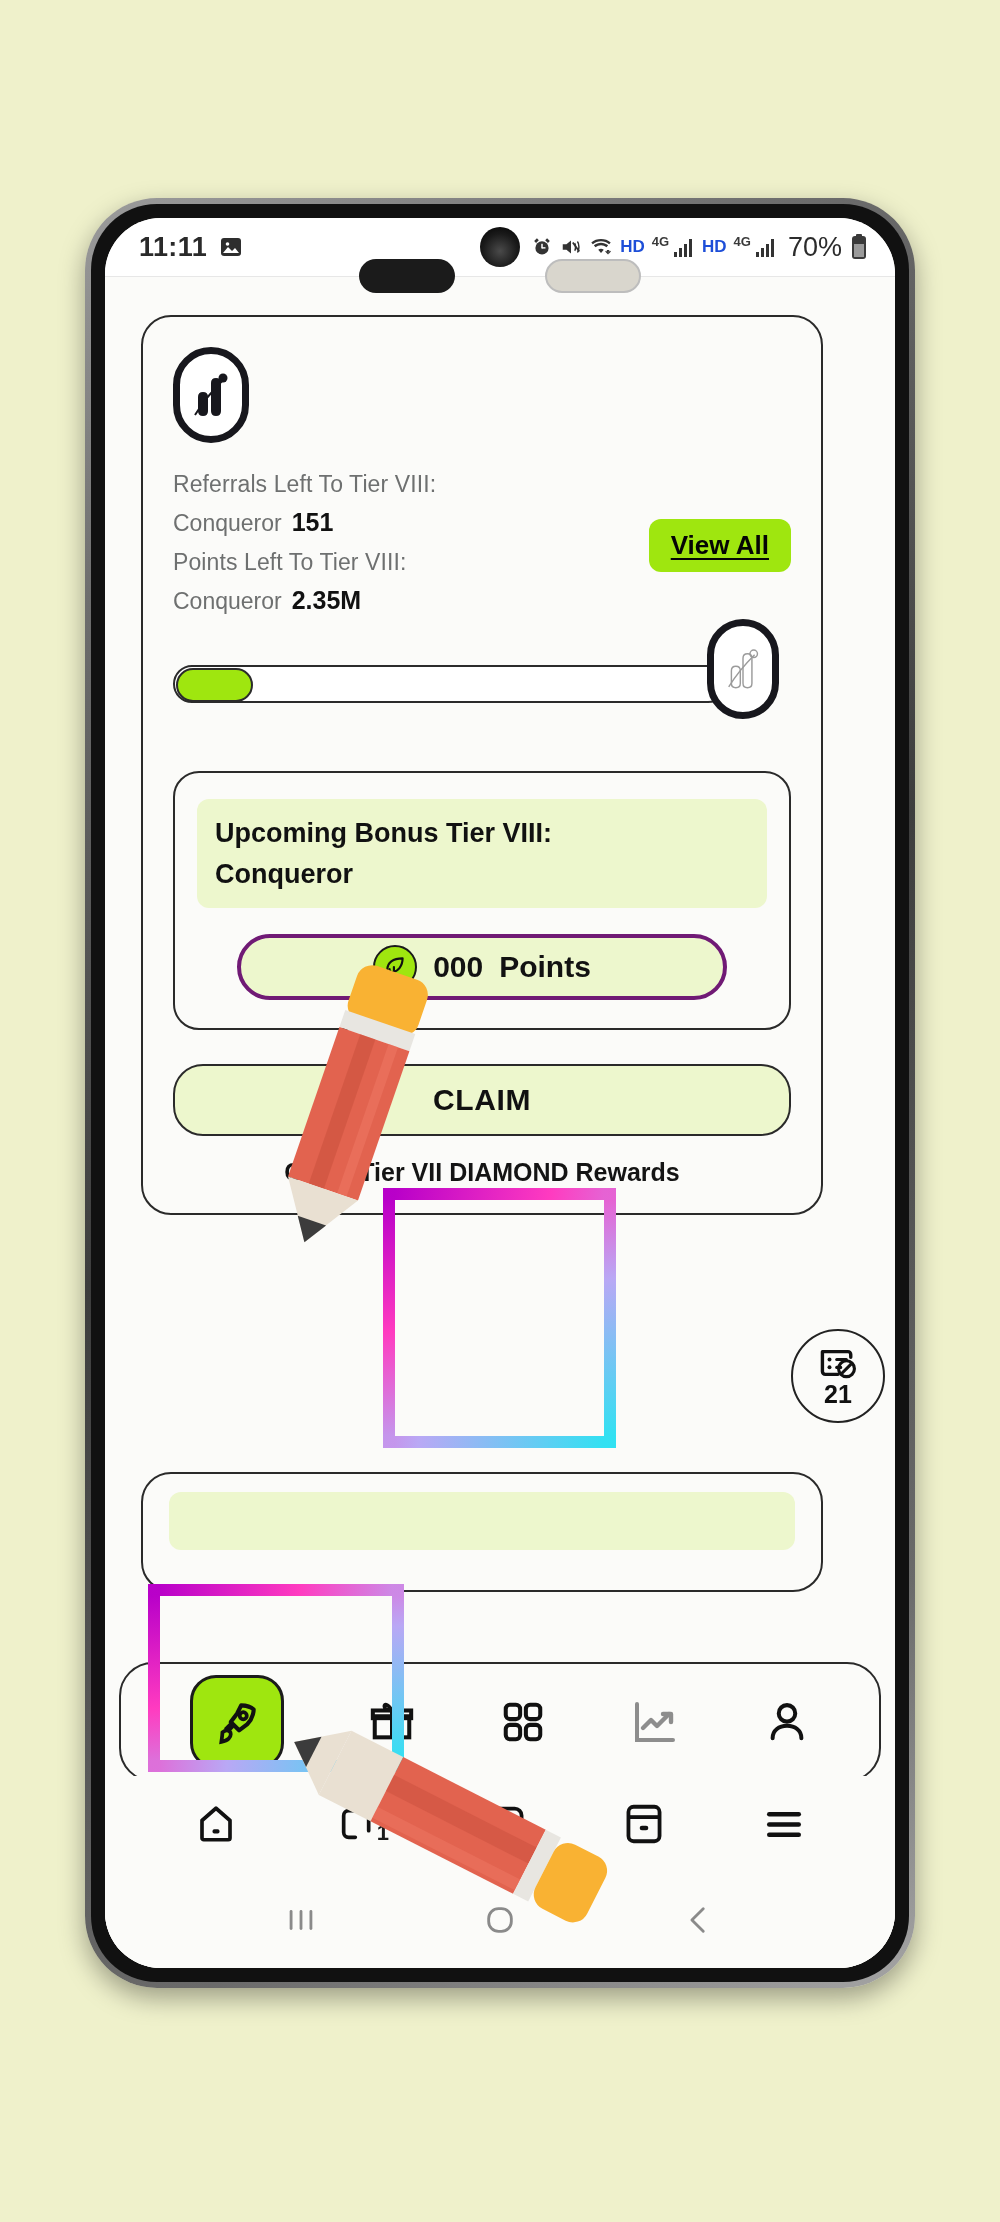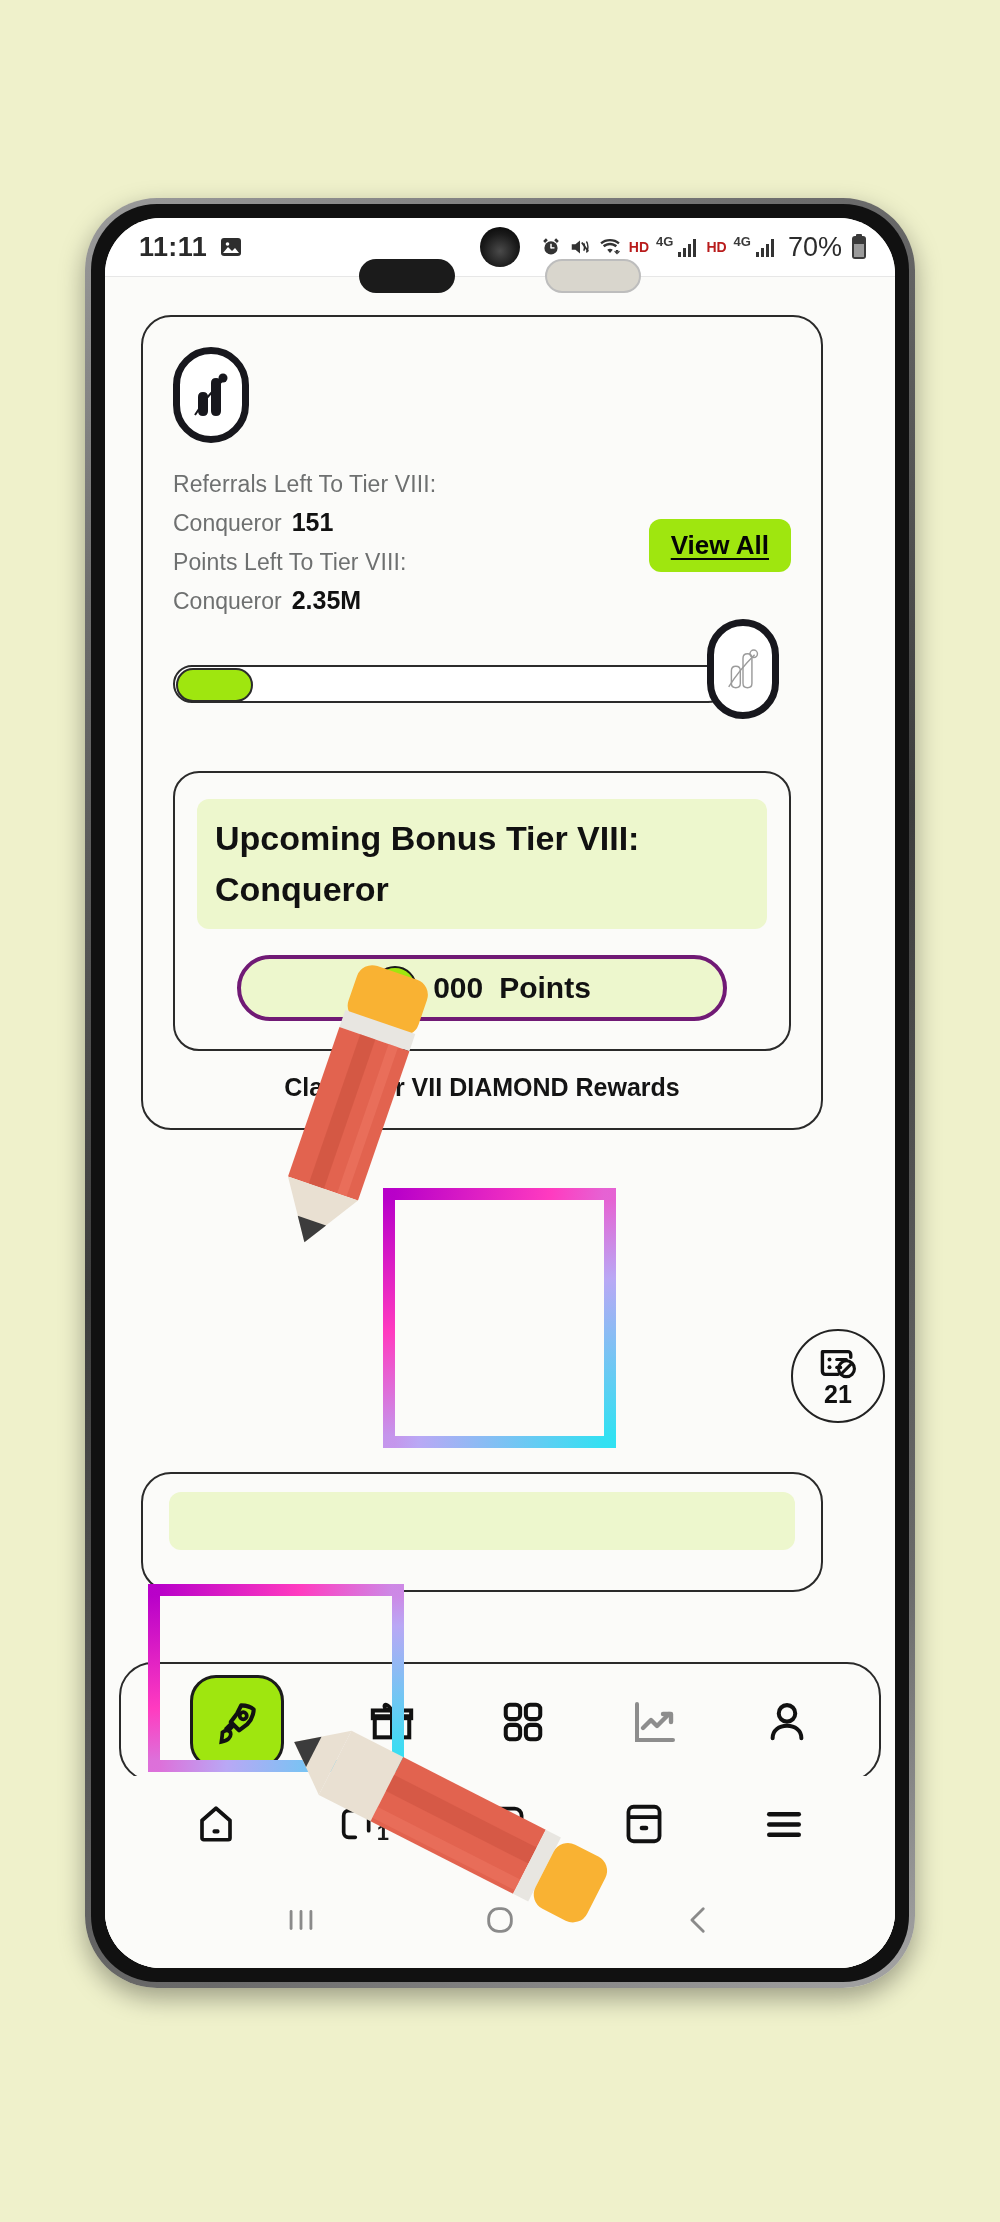--- a/index.html
+++ b/index.html
@@ -35,21 +35,21 @@
   .statusbar {
     position: relative; height: 58px;
     background: #ffffff;
     display: flex; align-items: center;
     padding: 0 26px 0 34px;
   }
   .sb-time { font-size: 27px; font-weight: 600; color: #2a2a2a; letter-spacing: .4px; }
   .sb-left-icons { display: flex; align-items: center; gap: 10px; margin-left: 12px; }
   .sb-right { margin-left: auto; display: flex; align-items: center; gap: 7px; }
   .sb-ic { display: block; }
-  .sb-txt { font-size: 14px; font-weight: 700; color: #b91c1c; }
+  .sb-txt { font-size: 17px; font-weight: 700; color: #1d4ed8; }
   .sb-4g { font-size: 13px; font-weight: 700; color: #3a3a3a; position: relative; top: -6px; margin-right: -3px;}
   .sb-pct { font-size: 27px; font-weight: 500; color: #2c2c2c; margin-left: 4px; }
   .punchhole {
     position: absolute; left: 50%; top: 9px; transform: translateX(-50%);
     width: 40px; height: 40px; border-radius: 50%;
     background: radial-gradient(circle at 50% 60%, #4a4a4a 0%, #1a1a1a 55%, #000 100%);
   }
   .sb-hairline { height:1px; background:#e7e7e7; }
 
   
@@ -113,21 +113,21 @@
   }
 
   
   .bonus-card {
     margin-top: 54px;
     border: 2px solid #2a2a2a; border-radius: 26px;
     padding: 26px 22px 28px 22px;
   }
   .bonus-banner {
     background: #edf7cd; border-radius: 12px; padding: 14px 18px;
-    font-size: 34px; font-weight: 700; color: #111; line-height: 1.5;
+    font-size: 27px; font-weight: 700; color: #111; line-height: 1.5;
   }
   .points-pill {
     margin: 26px auto 0 auto; width: 86%;
     border: 4px solid #701a75; border-radius: 34px; background: #edf7cd;
     height: 66px; display: flex; align-items: center; justify-content: center; gap: 16px;
     cursor: pointer;
   }
   .leaf-ic {
     width: 44px; height: 44px; border-radius: 50%; background: #9FE60F;
     border: 2px solid #1a1a1a; display: flex; align-items: center; justify-content: center;
@@ -341,20 +341,21 @@
                   <path d="M19 4c0 8-5 12-8 12M19 4C10 4 5 8 5 14c0 3 2 5 5 5" stroke="#111" stroke-width="2" fill="none" stroke-linecap="round"></path>
                   <path d="M11 12v9" stroke="#111" stroke-width="2" stroke-linecap="round"></path>
                   <path d="M11 17c-2.5 0-4-1.5-4-3" stroke="#111" stroke-width="2" fill="none" stroke-linecap="round"></path>
                 </svg>
               </span>
               <span class="points-txt">000</span>
               <span class="points-txt unit">Points</span>
             </div>
           </div>
 
+          <div class="claim-btn">CLAIM</div>
           <div class="claim-sub">Claim Tier VII DIAMOND Rewards</div>
         </div>
 
         <div class="next-card">
           <div class="next-banner"></div>
         </div>
 
         <div class="float-badge">
           <svg width="40" height="34" viewBox="0 0 28 24">
             <path d="M3 4h18a2 2 0 012 2v2M3 4v14a2 2 0 002 2h9" stroke="#111" stroke-width="2.4" fill="none" stroke-linecap="round"></path>

